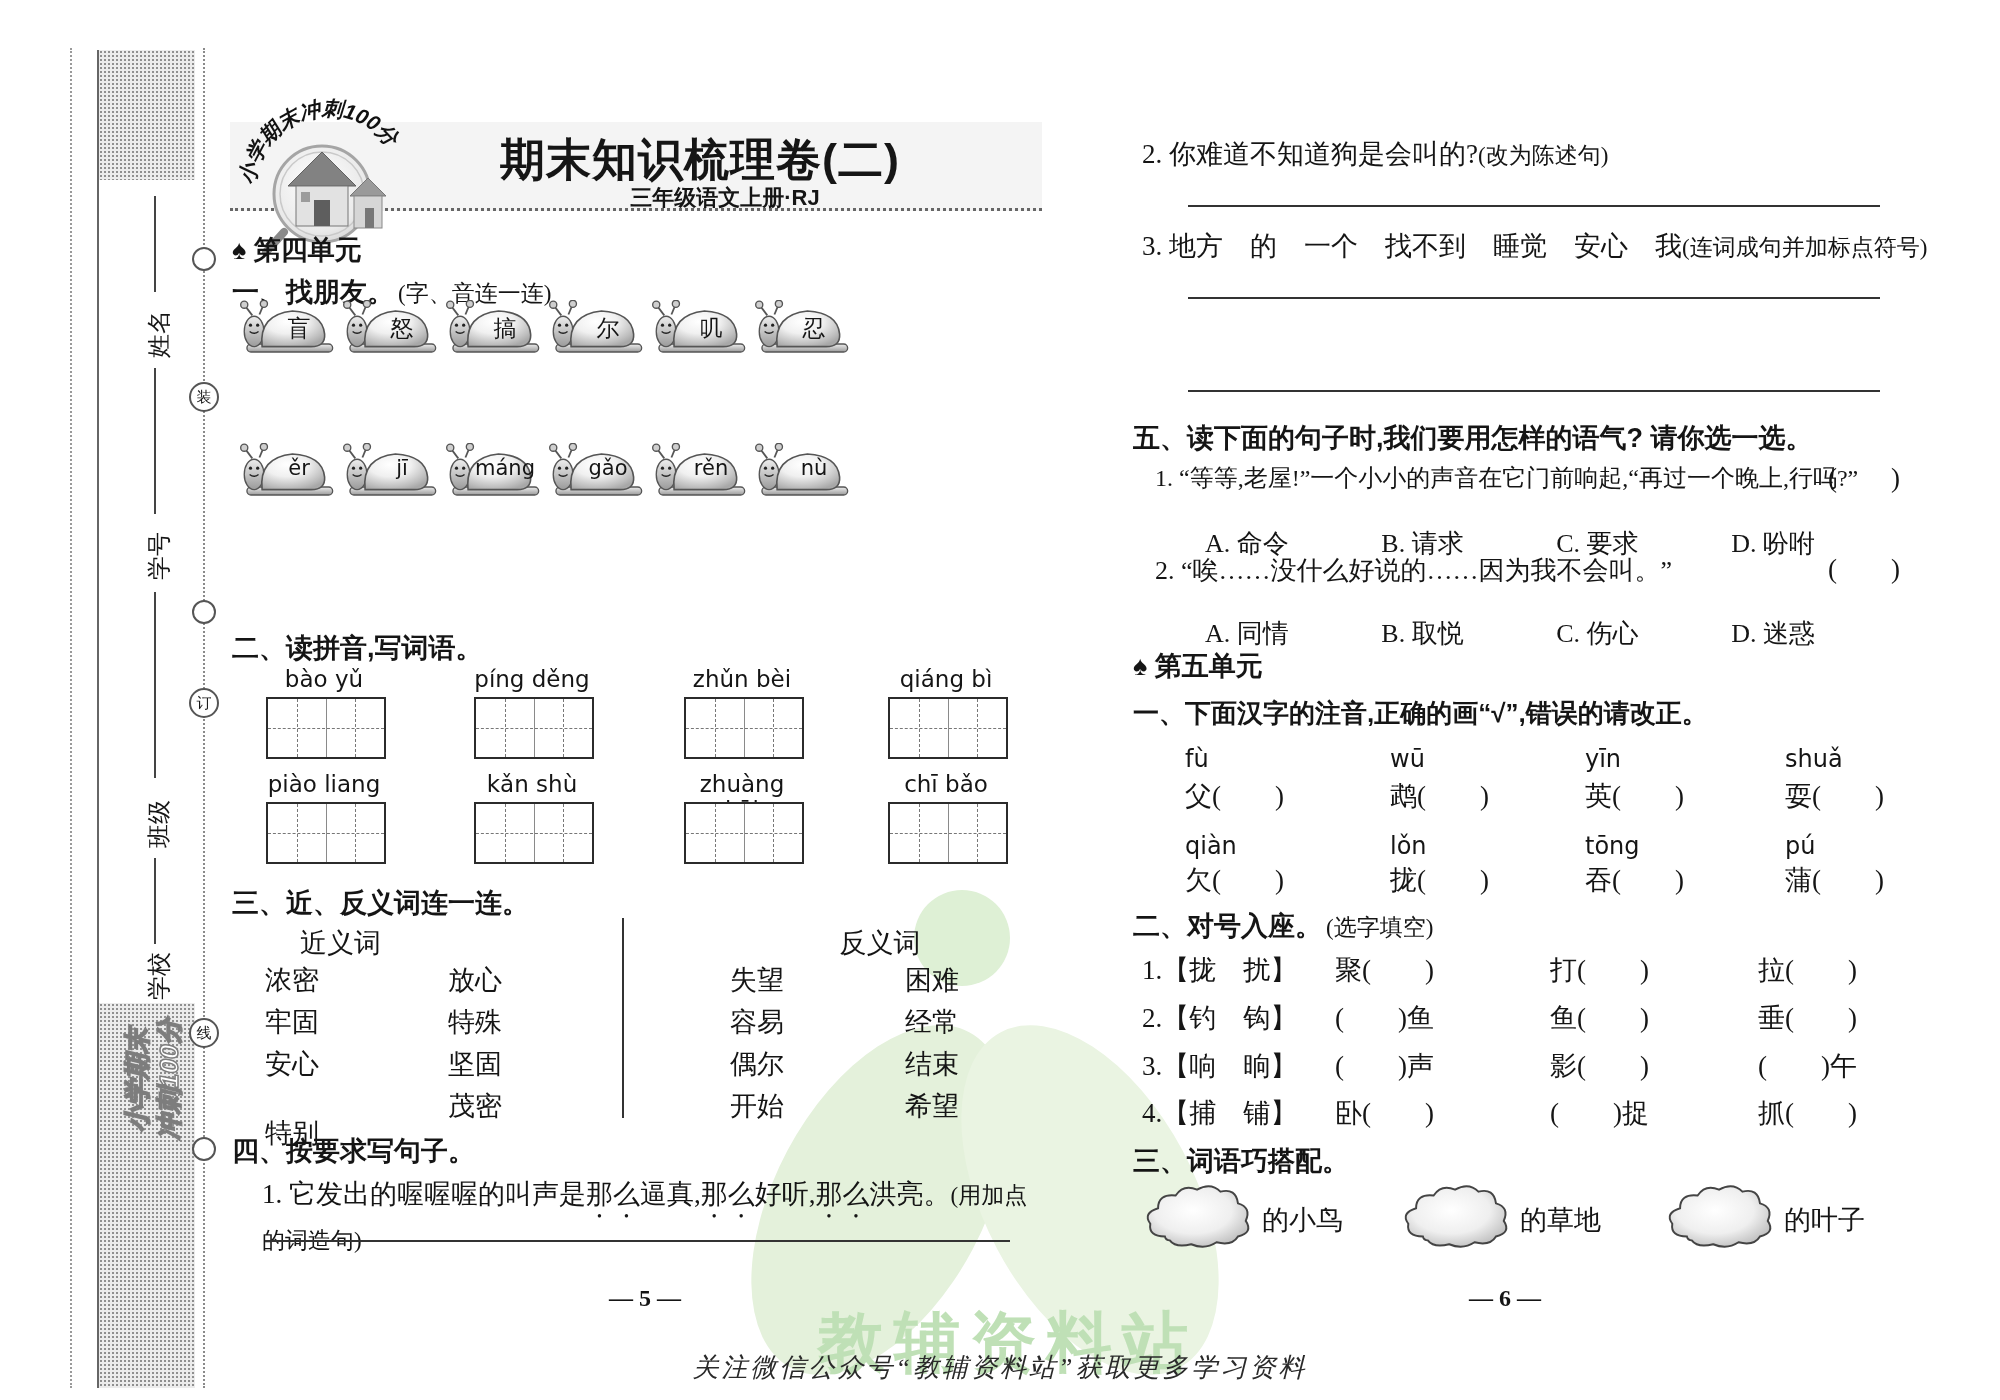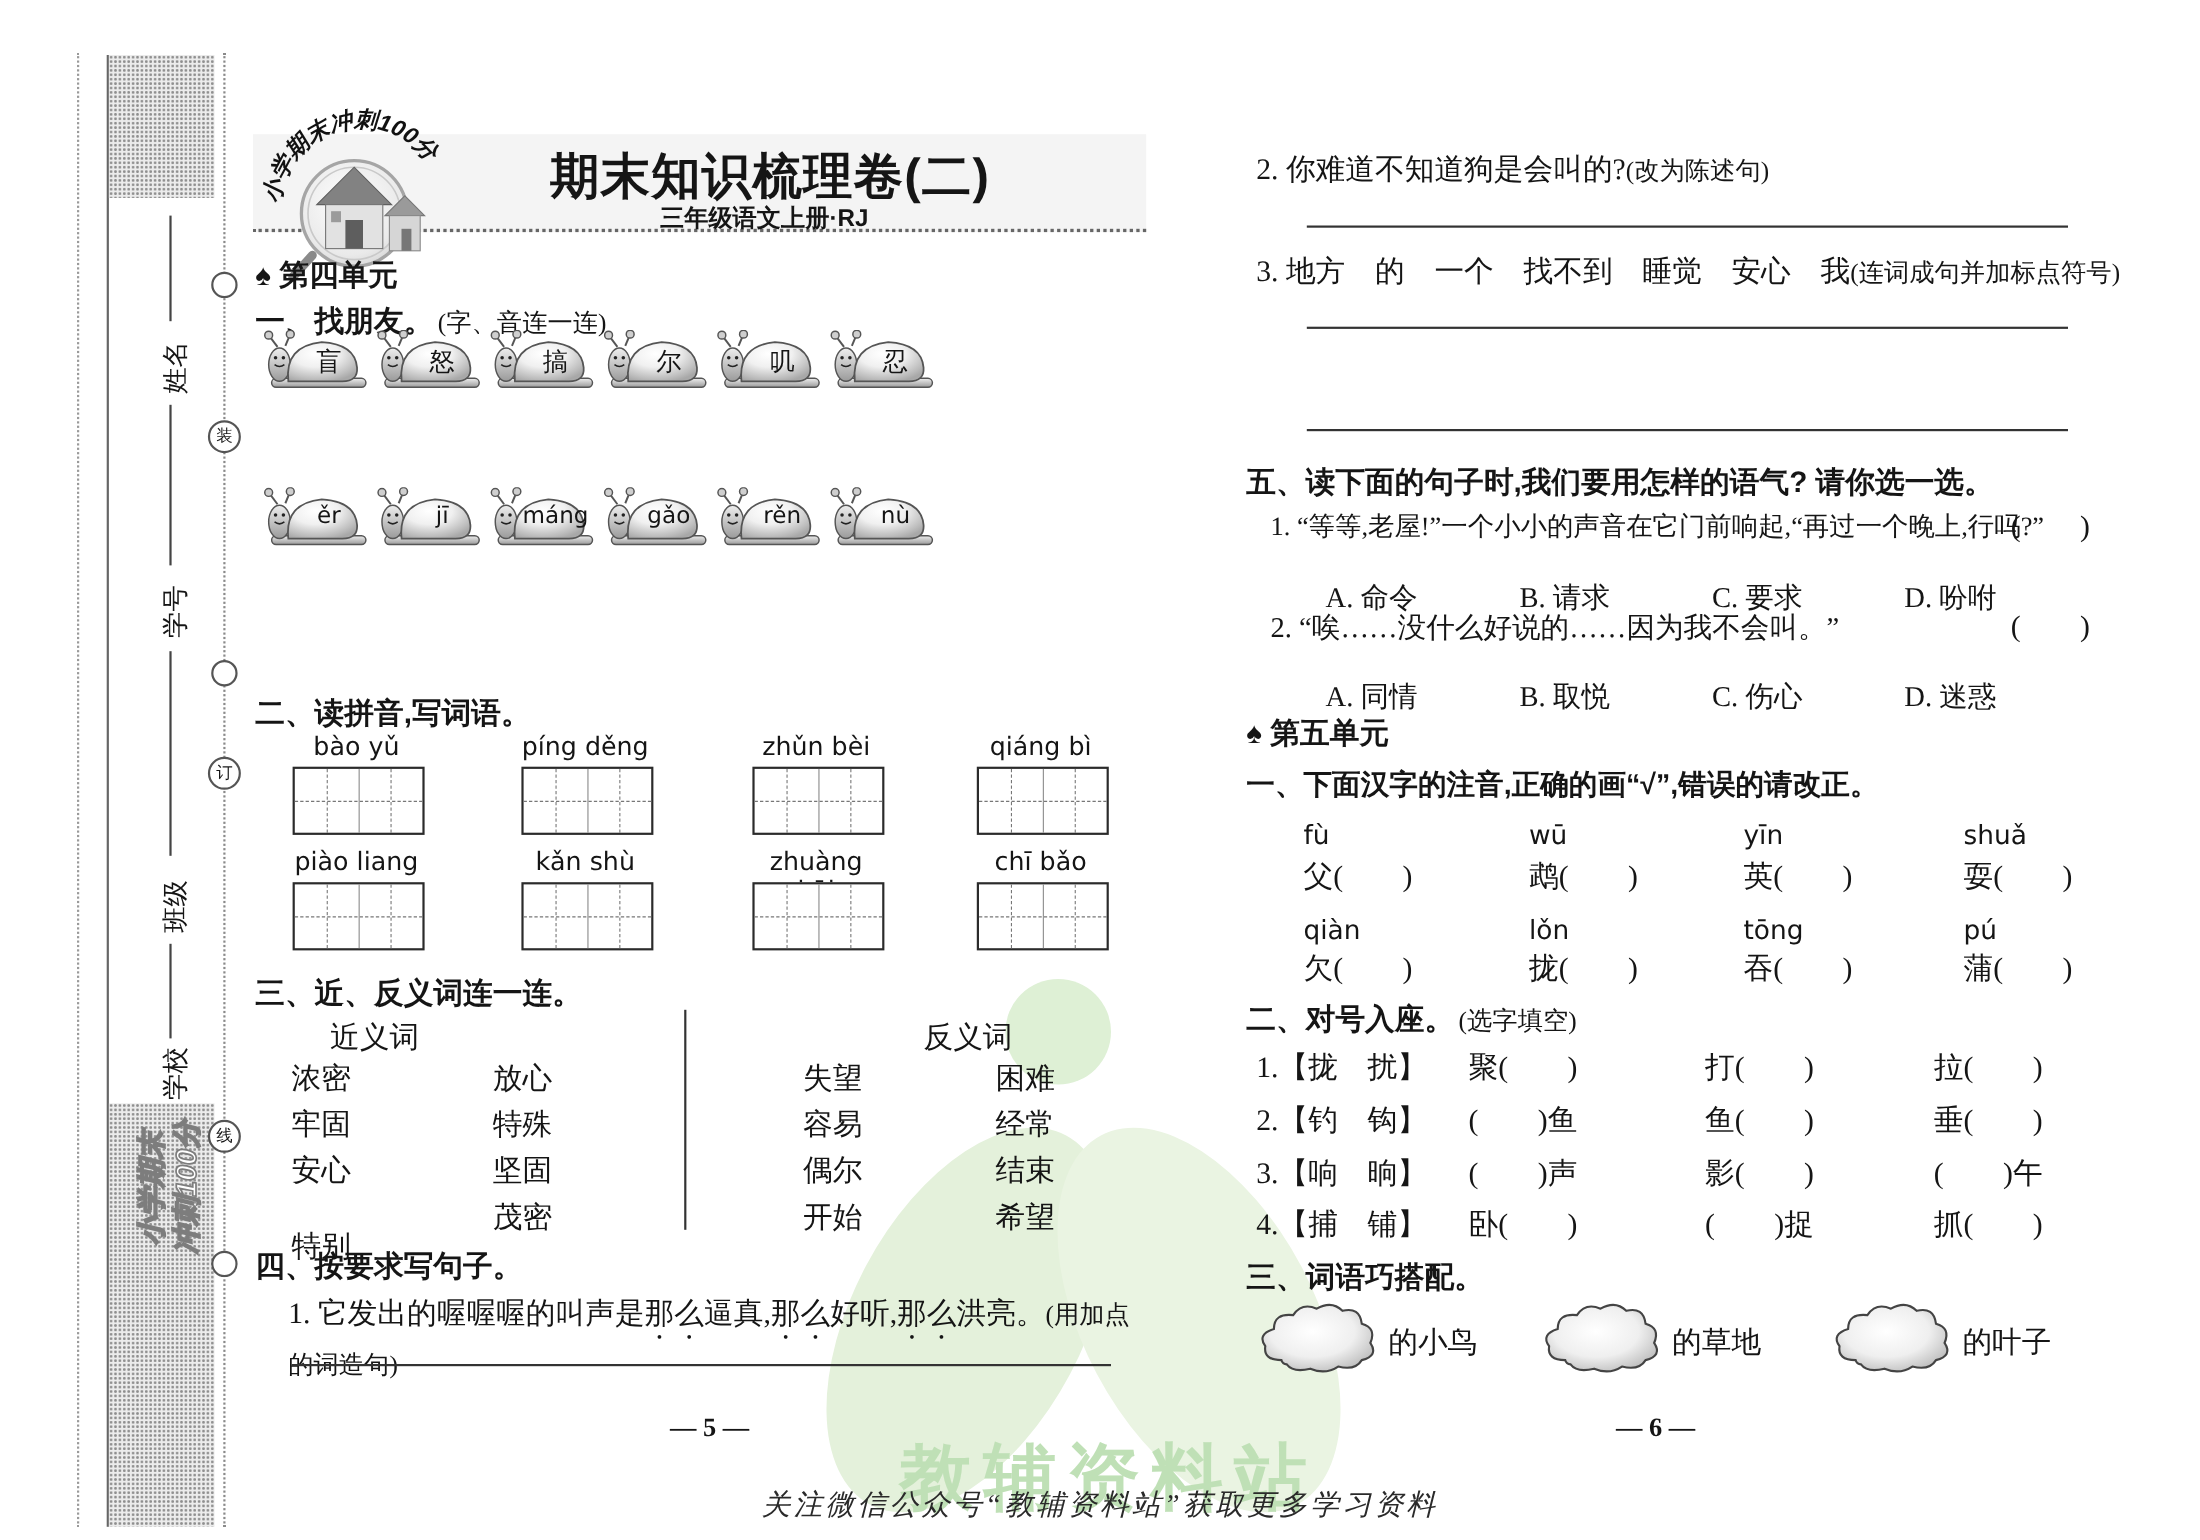--- a/index.html
+++ b/index.html
@@ -139,21 +139,21 @@
     <circle cx="90" cy="104" r="42" fill="none" stroke="#c9c9c9" stroke-width="1.5"></circle>
     <polygon points="118,106 136,88 154,106" fill="#9a9a9a" stroke="#777"></polygon>
     <rect x="122" y="106" width="28" height="32" fill="#d6d6d6" stroke="#888"></rect>
     <rect x="133" y="118" width="9" height="20" fill="#777"></rect>
     <polygon points="56,96 90,62 124,96" fill="#828282" stroke="#5f5f5f"></polygon>
     <rect x="64" y="96" width="52" height="40" fill="#e2e2e2" stroke="#767676"></rect>
     <rect x="82" y="110" width="16" height="26" fill="#5e5e5e"></rect>
     <rect x="69" y="102" width="9" height="10" fill="#9b9b9b"></rect>
   </svg>
   <div class="abs hd" style="left:500px;top:130px;font-size:45px;letter-spacing:1px">期末知识梳理卷(二)</div>
-  <div class="abs hd" style="left:600px;top:183px;width:250px;text-align:left;font-size:22px">三年级语文上册·RJ</div>
+  <div class="abs hd" style="left:600px;top:183px;width:250px;text-align:center;font-size:22px">三年级语文上册·RJ</div>
 
   <div class="abs hd" style="left:232px;top:232px">
     <span>♠</span>
     <span>第四单元</span>
   </div>
 
   <div class="abs" style="left:232px;top:274px">
     <span class="hd">一、找朋友。</span>
     <span class="note">(字、音连一连)</span>
   </div>

